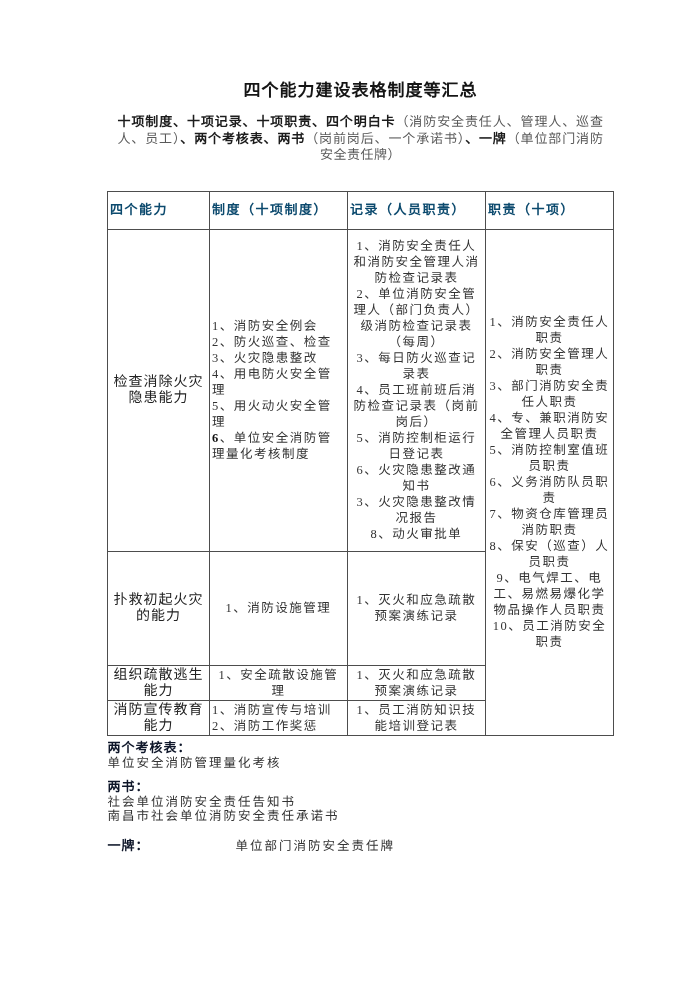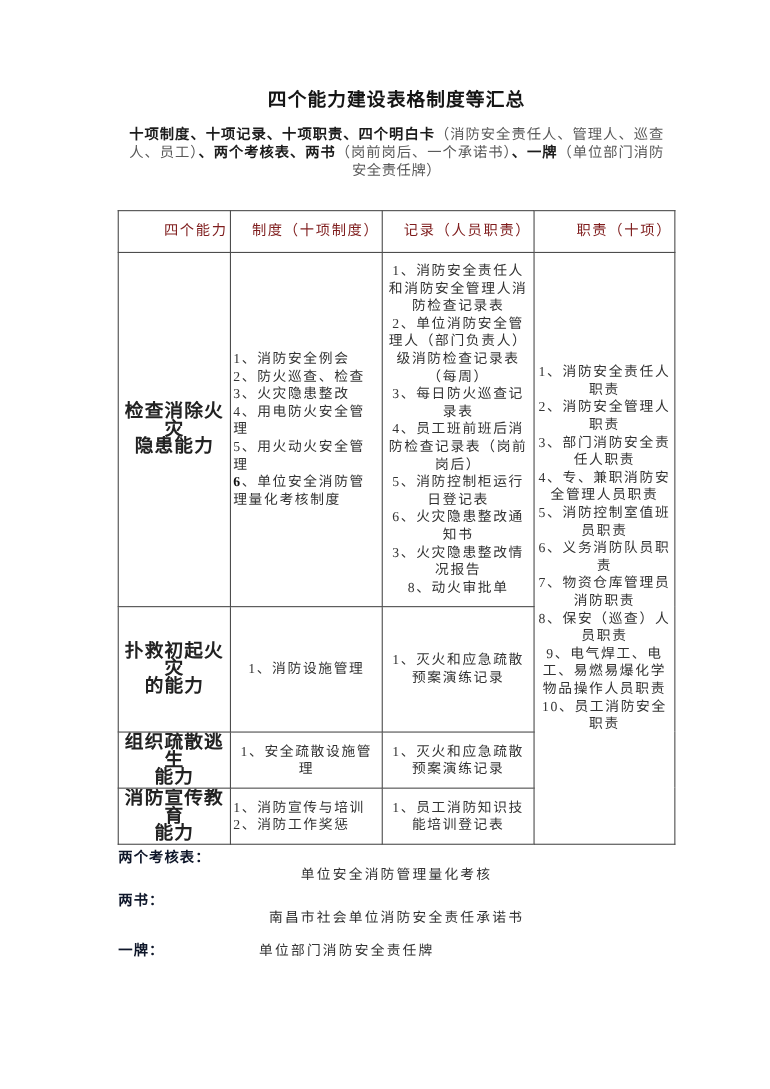--- a/index.html
+++ b/index.html
@@ -49,31 +49,31 @@
   }
   table.grid th, table.grid td {
     border: 1px solid #4d4d4d;
     vertical-align: middle;
     padding: 1px 2px;
     overflow: hidden;
   }
   table.grid th {
     height: 38px;
     font-size: 13px;
-    font-weight: normal;
-    text-align: right;
-    color: #7f1d1d;
+    font-weight: bold;
+    text-align: left;
+    color: #0c4a6e;
   }
   tr.r1 { height: 322px; }
   tr.r2 { height: 114px; }
   tr.r3 { height: 34px; }
   tr.r4 { height: 34px; }
   td.cap {
-    font-weight: bold;
-    font-size: 17px;
+    font-weight: normal;
+    font-size: 14px;
     text-align: center;
     color: #222222;
     letter-spacing: 1px;
   }
   td.items-left  { text-align: left; }
   td.items-left .li { text-align: left; }
   td.items-center { text-align: center; }
   td.items-center .li { text-align: center; }
   .li b { font-weight: bold; color: #111111; }
 
@@ -85,21 +85,21 @@
     color: #333333;
   }
   .note-line { line-height: 15px; }
   .note-label {
     font-weight: bold;
     font-size: 13px;
     color: #0f172a;
     letter-spacing: 1px;
   }
   .note-label.tab { display: inline-block; width: 128px; }
-  .note-center { text-align: center; line-height: 14px; }
+  .note-center { text-align: left; line-height: 14px; }
   .note-books { margin-top: 9px; }
   .note-plate { margin-top: 15px; }
 </style>
 </head>
 <body>
 
 <div class="page">
 
   <h1 class="title">四个能力建设表格制度等汇总</h1>
 
@@ -198,19 +198,20 @@
   </table>
 
   <div class="notes">
     <div class="note-line">
       <span class="note-label">两个考核表：</span>
     </div>
     <div class="note-center">单位安全消防管理量化考核</div>
     <div class="note-line note-books">
       <span class="note-label">两书：</span>
     </div>
+    <div class="note-center">社会单位消防安全责任告知书</div>
     <div class="note-center">南昌市社会单位消防安全责任承诺书</div>
     <div class="note-line note-plate">
       <span class="note-label tab">一牌：</span><span>单位部门消防安全责任牌</span>
     </div>
   </div>
 
 </div>
 
 </body></html>

